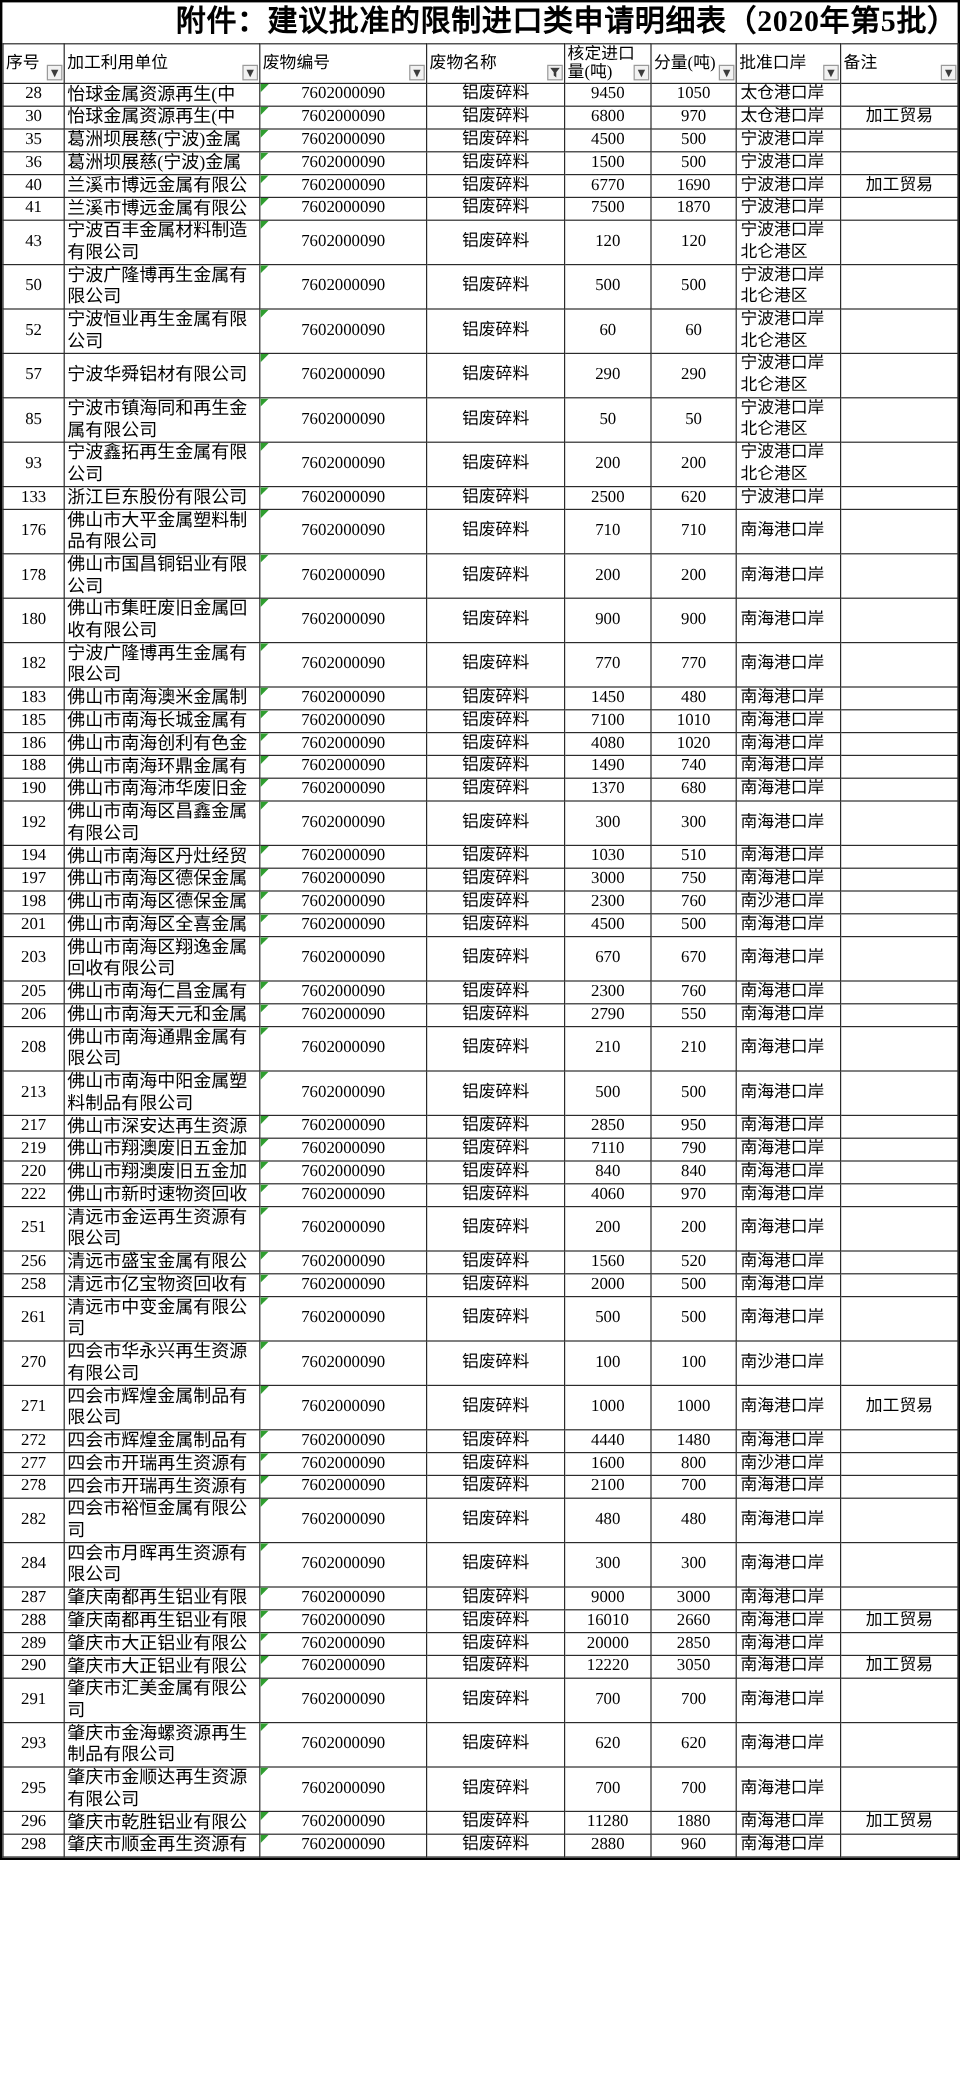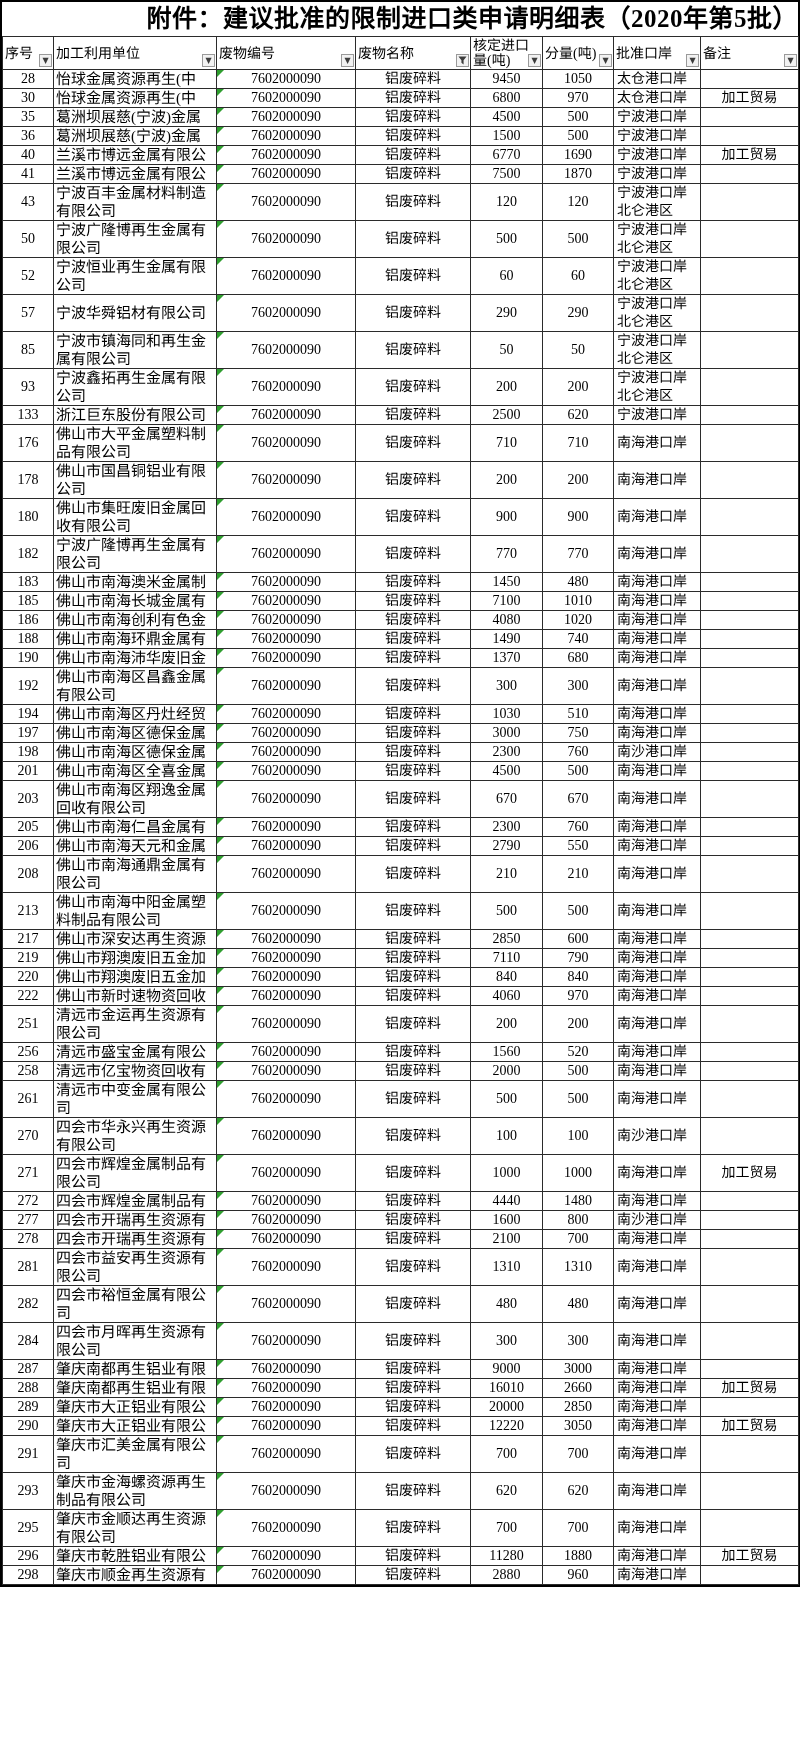--- a/index.html
+++ b/index.html
@@ -419,21 +419,21 @@
           <td class="col-5"><span>500</span></td>
           <td class="col-6"><span>南海港口岸</span></td>
           <td class="col-7"><span></span></td>
         </tr>
         <tr>
           <td class="col-0"><span>217</span></td>
           <td class="col-1"><span>佛山市深安达再生资源</span></td>
           <td class="col-2"><span class="green-tri"></span><span>7602000090</span></td>
           <td class="col-3"><span>铝废碎料</span></td>
           <td class="col-4"><span>2850</span></td>
-          <td class="col-5"><span>600</span></td>
+          <td class="col-5"><span>950</span></td>
           <td class="col-6"><span>南海港口岸</span></td>
           <td class="col-7"><span></span></td>
         </tr>
         <tr>
           <td class="col-0"><span>219</span></td>
           <td class="col-1"><span>佛山市翔澳废旧五金加</span></td>
           <td class="col-2"><span class="green-tri"></span><span>7602000090</span></td>
           <td class="col-3"><span>铝废碎料</span></td>
           <td class="col-4"><span>7110</span></td>
           <td class="col-5"><span>790</span></td>
@@ -540,30 +540,20 @@
           <td class="col-6"><span>南沙港口岸</span></td>
           <td class="col-7"><span></span></td>
         </tr>
         <tr>
           <td class="col-0"><span>278</span></td>
           <td class="col-1"><span>四会市开瑞再生资源有</span></td>
           <td class="col-2"><span class="green-tri"></span><span>7602000090</span></td>
           <td class="col-3"><span>铝废碎料</span></td>
           <td class="col-4"><span>2100</span></td>
           <td class="col-5"><span>700</span></td>
-          <td class="col-6"><span>南海港口岸</span></td>
-          <td class="col-7"><span></span></td>
-        </tr>
-        <tr>
-          <td class="col-0"><span>281</span></td>
-          <td class="col-1"><span>四会市益安再生资源有限公司</span></td>
-          <td class="col-2"><span class="green-tri"></span><span>7602000090</span></td>
-          <td class="col-3"><span>铝废碎料</span></td>
-          <td class="col-4"><span>1310</span></td>
-          <td class="col-5"><span>1310</span></td>
           <td class="col-6"><span>南海港口岸</span></td>
           <td class="col-7"><span></span></td>
         </tr>
         <tr>
           <td class="col-0"><span>282</span></td>
           <td class="col-1"><span>四会市裕恒金属有限公司</span></td>
           <td class="col-2"><span class="green-tri"></span><span>7602000090</span></td>
           <td class="col-3"><span>铝废碎料</span></td>
           <td class="col-4"><span>480</span></td>
           <td class="col-5"><span>480</span></td>

